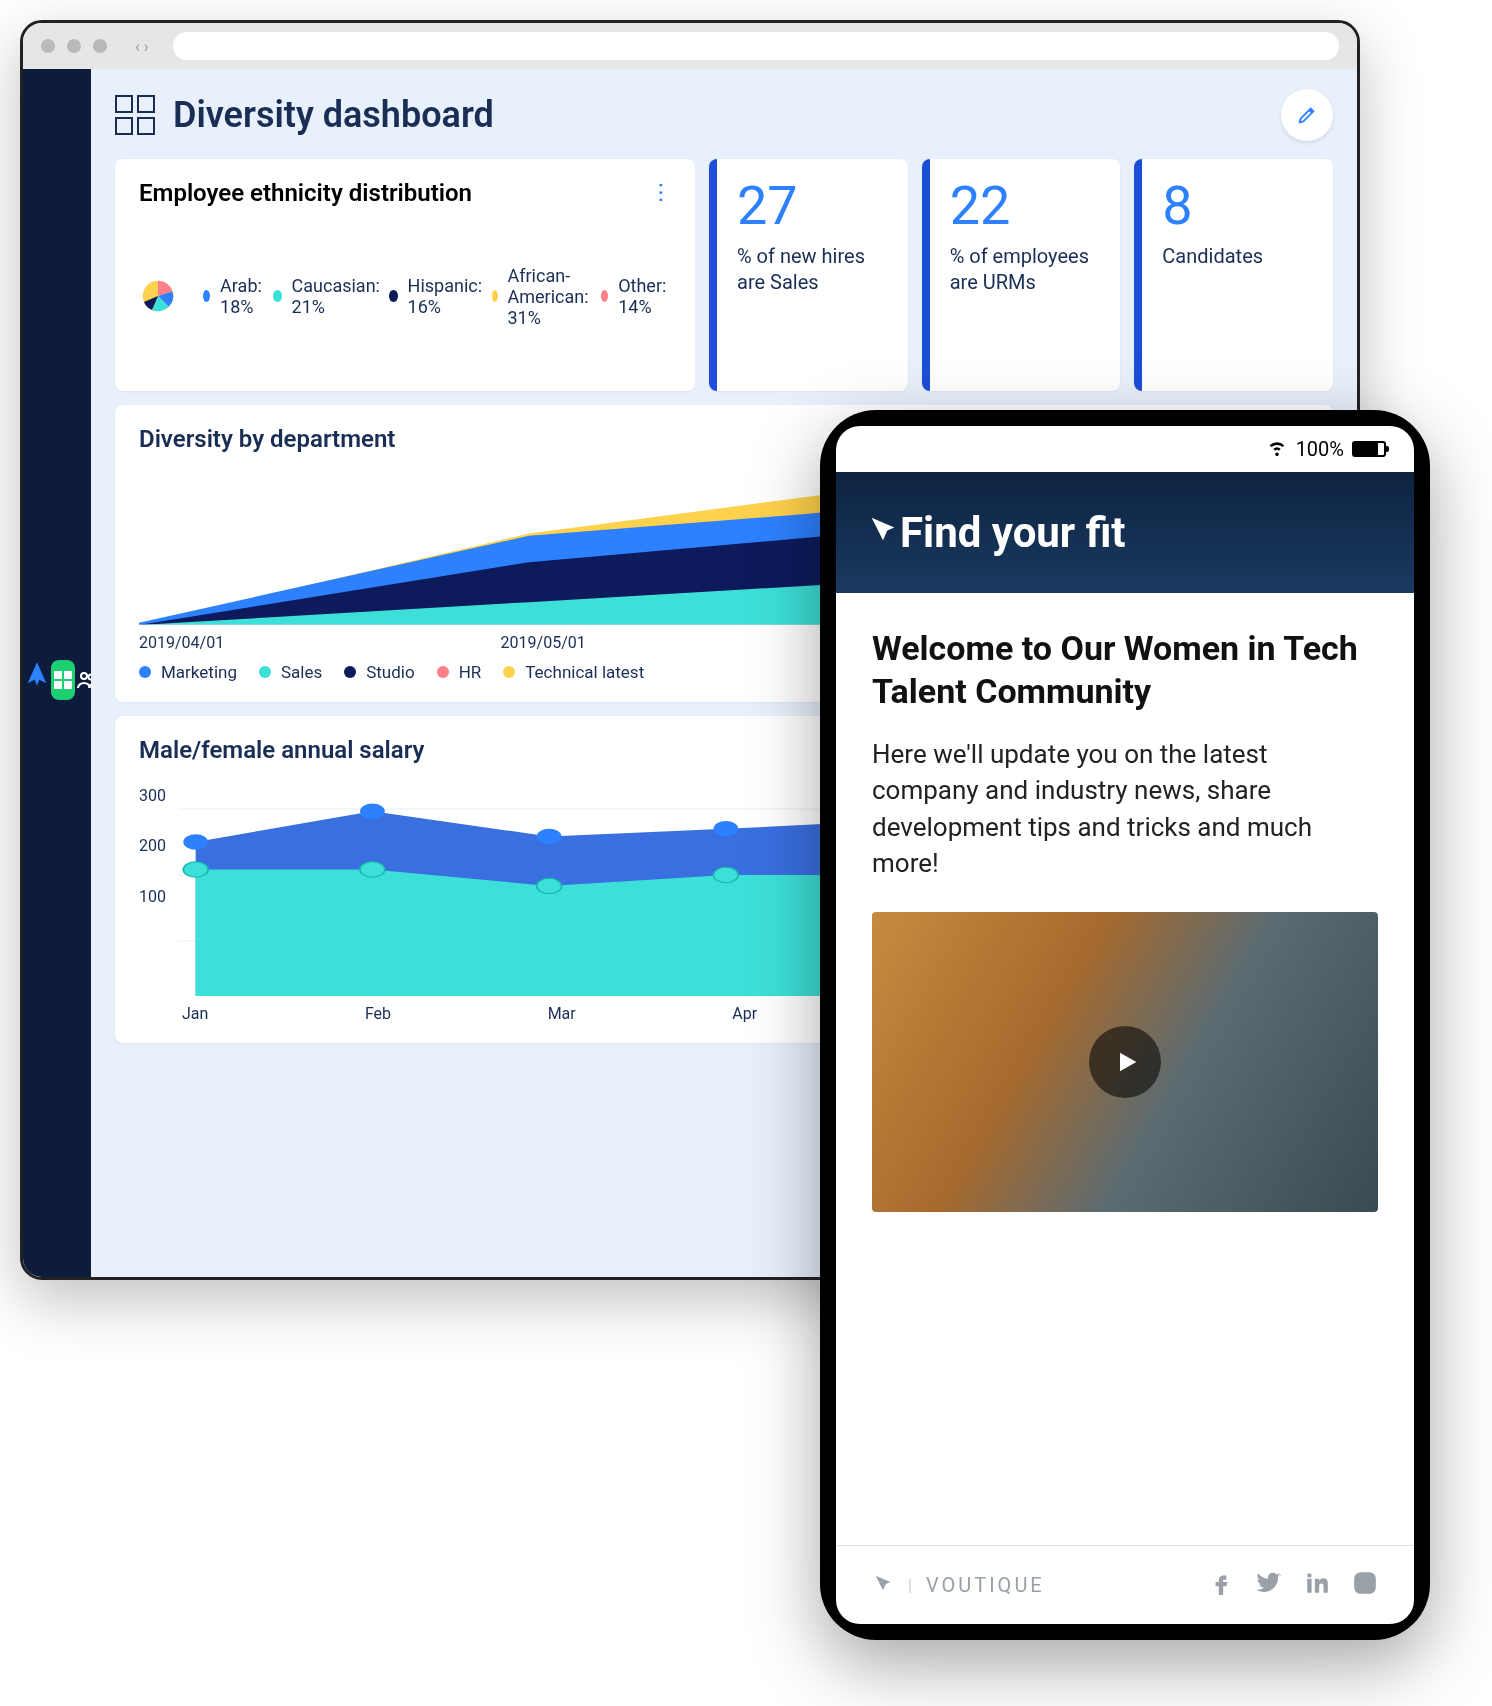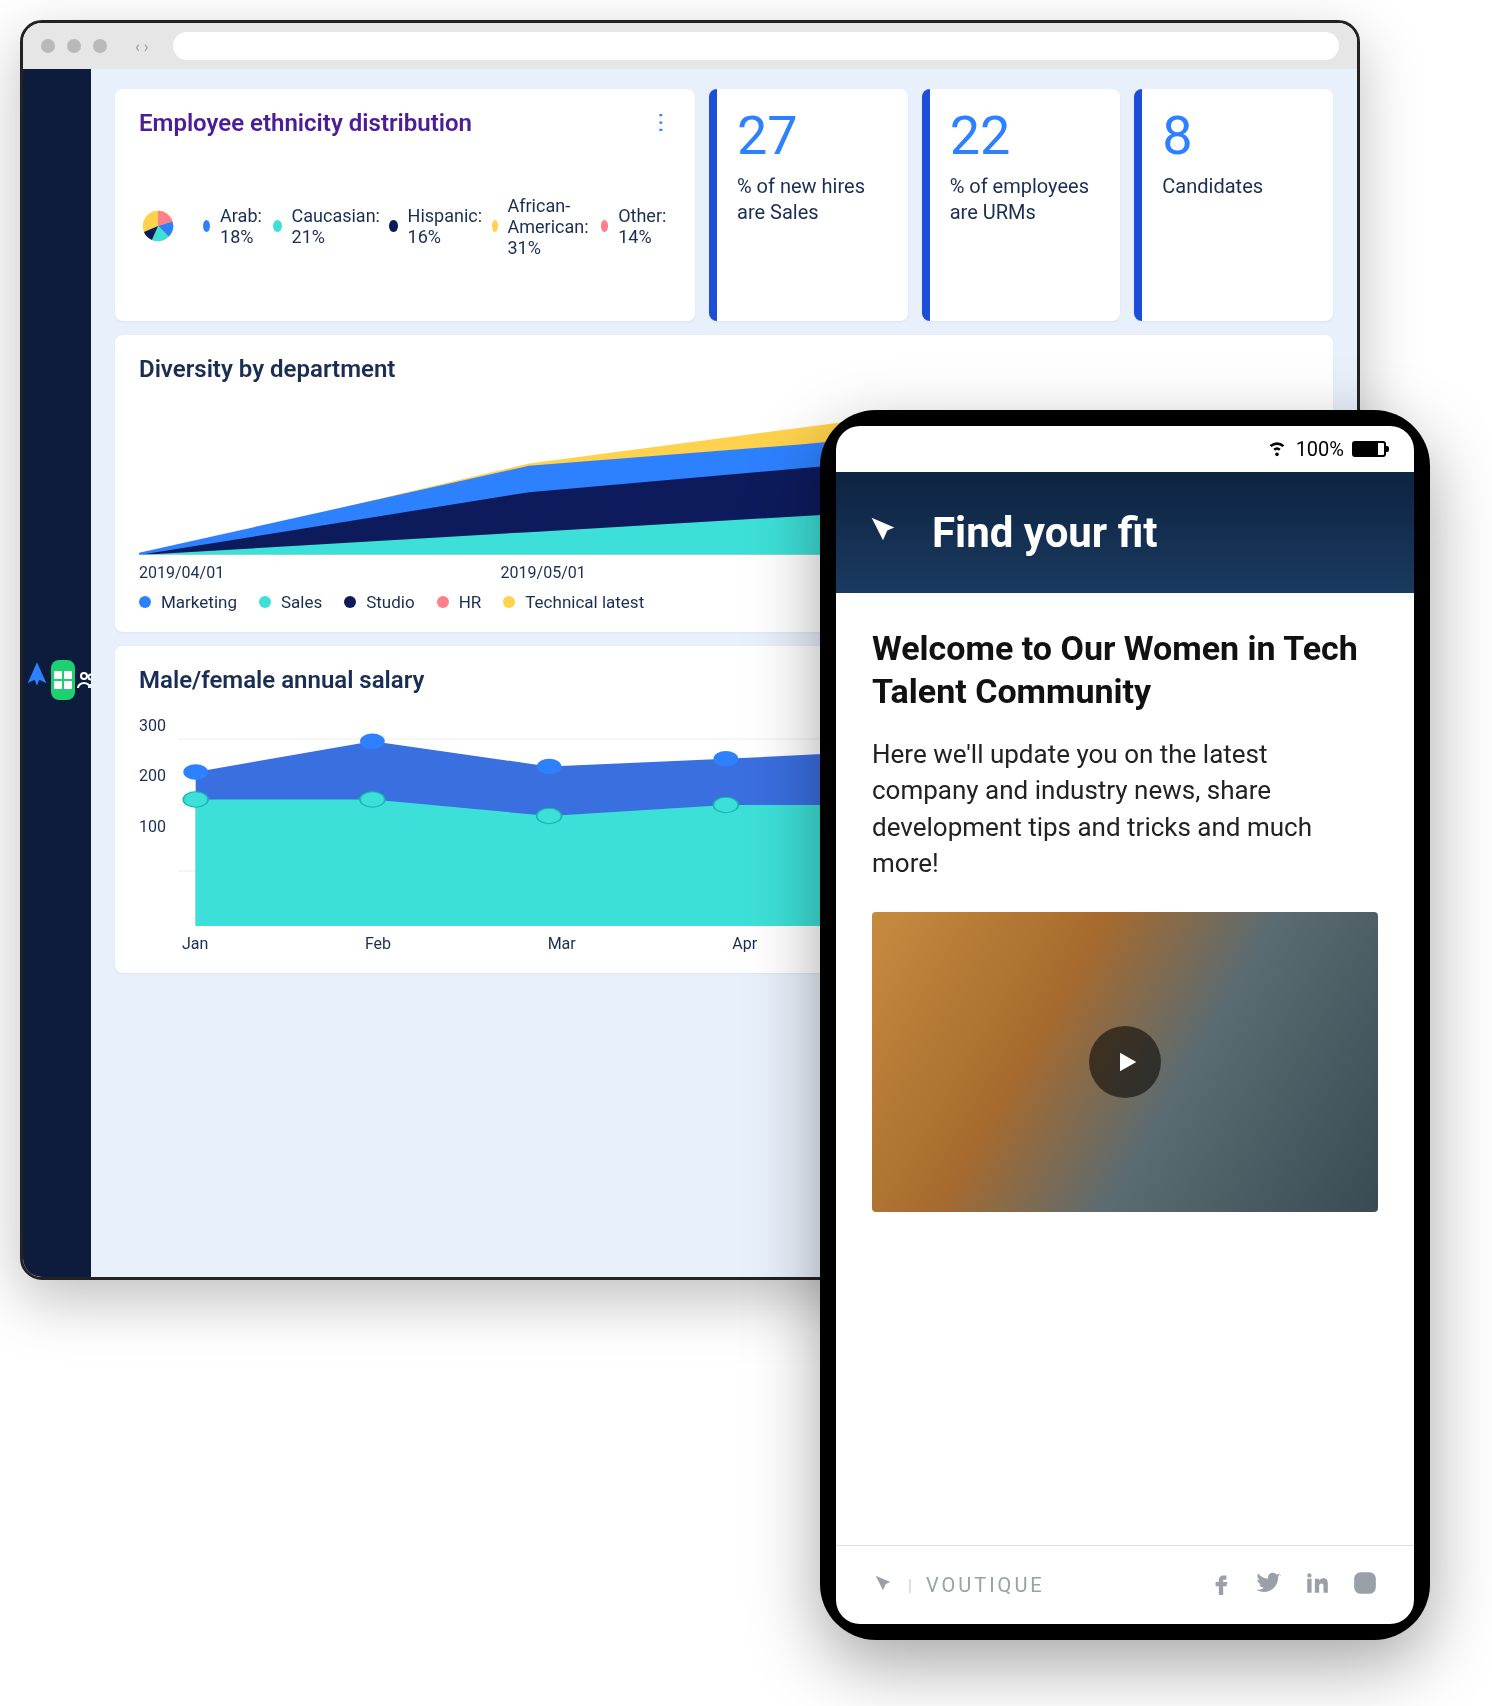--- a/index.html
+++ b/index.html
@@ -30,21 +30,21 @@
   .grid-icon span { border: 2px solid #1a2e55; background: transparent; }
   .page-title { font-size: 36px; font-weight: 600; color: #1a2e55; flex: 1; }
   .edit-btn { width: 52px; height: 52px; border-radius: 50%; background: #fff; display: flex; align-items: center; justify-content: center; cursor: pointer; box-shadow: 0 2px 4px rgba(0,0,0,0.1); }
   .edit-btn svg { width: 22px; height: 22px; stroke: #2d81ff; }
 
   .row { display: flex; gap: 14px; margin-bottom: 14px; }
   .card { background: #fff; border-radius: 8px; padding: 20px 24px; box-shadow: 0 1px 3px rgba(0,0,0,0.05); }
   .card-accent { border-left: 8px solid #1d4ed8; padding-left: 20px; }
 
   .pie-card { width: 580px; position: relative; }
-  .pie-title { font-size: 24px; font-weight: 600; color: #4c1d95; margin-bottom: 14px; }
+  .pie-title { font-size: 24px; font-weight: 600; color: #000000; margin-bottom: 14px; }
   .more-dots { position: absolute; top: 22px; right: 22px; color: #2d81ff; font-size: 22px; letter-spacing: 2px; transform: rotate(90deg); cursor: pointer; }
   .pie-body { display: flex; gap: 26px; align-items: center; }
   .pie-svg { width: 150px; height: 150px; }
   .pie-legend { display: flex; gap: 6px; font-size: 18px; color: #1a2e55; }
   .leg-row { display: flex; align-items: center; gap: 10px; }
   .leg-dot { width: 12px; height: 12px; border-radius: 50%; }
 
   .stat-card { flex: 1; min-width: 150px; }
   .stat-num { font-size: 54px; font-weight: 400; color: #2d81ff; line-height: 1; margin-bottom: 10px; }
   .stat-lbl { font-size: 20px; color: #1a2e55; line-height: 1.3; }
@@ -59,21 +59,21 @@
 
   
   .phone { position: absolute; top: 410px; left: 820px; width: 610px; height: 1230px; border-radius: 56px; background: #000; padding: 16px; box-shadow: 0 25px 70px rgba(0,0,0,0.35); }
   .phone-screen { width: 100%; height: 100%; border-radius: 24px; background: #fff; overflow: hidden; display: flex; flex-direction: column; }
   .status-bar { height: 46px; display: flex; align-items: center; justify-content: flex-end; padding: 0 28px; gap: 8px; font-size: 20px; color: #000; }
   .wifi-ic svg { width: 22px; height: 22px; }
   .batt { width: 34px; height: 16px; border: 2px solid #000; border-radius: 3px; position: relative; }
   .batt::after { content: ''; position: absolute; right: -5px; top: 3px; width: 3px; height: 6px; background: #000; border-radius: 0 2px 2px 0; }
   .batt-fill { width: 80%; height: 100%; background: #000; }
 
-  .hero { background: linear-gradient(180deg, #0d2340, #1a3a60); color: #fff; padding: 36px 30px; display: flex; align-items: center; gap: 32px; }
+  .hero { background: linear-gradient(180deg, #0d2340, #1a3a60); color: #fff; padding: 36px 30px; display: flex; align-items: center; gap: 0; }
   .hero-logo { font-size: 34px; font-weight: bold; }
   .hero-title { font-size: 42px; font-weight: 700; }
 
   .content { padding: 34px 36px; flex: 1; }
   .welcome-h { font-size: 34px; font-weight: 700; color: #111; line-height: 1.25; margin-bottom: 24px; }
   .welcome-p { font-size: 26px; color: #222; line-height: 1.4; margin-bottom: 30px; }
   .video-thumb { width: 100%; height: 300px; background: linear-gradient(120deg,#c78b3f 0%, #a66a2e 35%, #5a6b72 60%, #3a4a52 100%); border-radius: 4px; position: relative; display: flex; align-items: center; justify-content: center; cursor: pointer; }
   .play-btn { width: 72px; height: 72px; border-radius: 50%; background: rgba(0,0,0,0.55); display: flex; align-items: center; justify-content: center; }
   .play-btn svg { width: 28px; height: 28px; fill: #fff; margin-left: 4px; }
 
@@ -145,20 +145,34 @@
       <div class="sb-icon">
         <svg viewBox="0 0 24 24" stroke="#fff" fill="none" stroke-width="2">
             <circle cx="12" cy="12" r="9"></circle>
             <path d="M8 12l3 3 5-6"></path>
           </svg>
       </div>
       <div class="sb-avatar"></div>
     </div>
 
     <div class="main">
+      <div class="page-head">
+        <div class="grid-icon">
+          <span></span>
+            <span></span>
+            <span></span>
+            <span></span>
+        </div>
+        <div class="page-title">Diversity dashboard</div>
+        <div class="edit-btn">
+          <svg viewBox="0 0 24 24" fill="none" stroke-width="2">
+              <path d="M4 20l4-1 11-11-3-3L5 16l-1 4zM14 6l3 3"></path>
+            </svg>
+        </div>
+      </div>
 
       <div class="row">
         <div class="card pie-card">
           <div class="pie-title">Employee ethnicity distribution</div>
           <div class="more-dots">⋯</div>
           <div class="pie-body">
             <svg class="pie-svg" viewBox="0 0 100 100">
               <circle cx="50" cy="50" r="40" fill="#ffd24d"></circle>
               <path d="M50 50 L50 10 A40 40 0 0 1 88 38 Z" fill="#ff7f8a"></path>
               <path d="M50 50 L88 38 A40 40 0 0 1 78 78 Z" fill="#2d81ff"></path>

